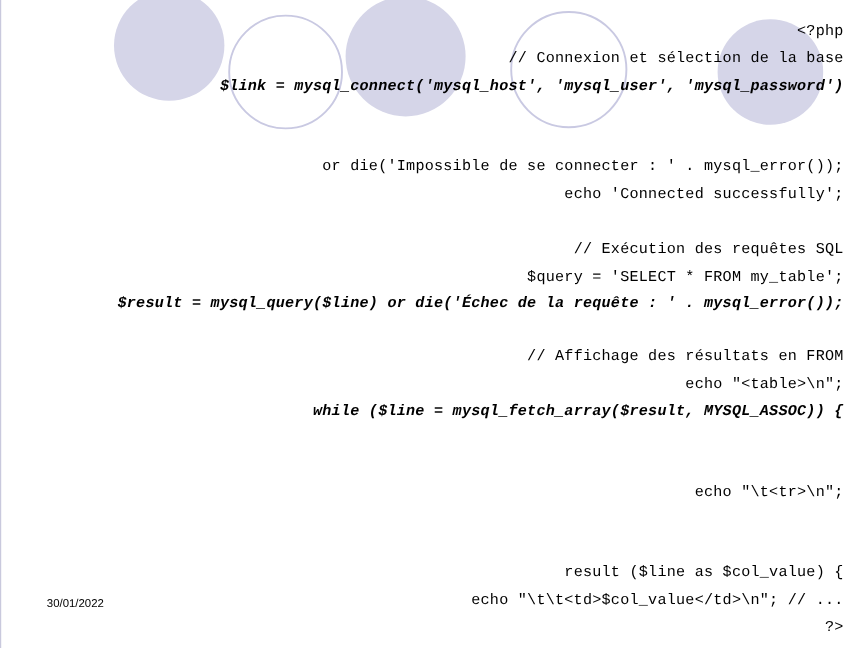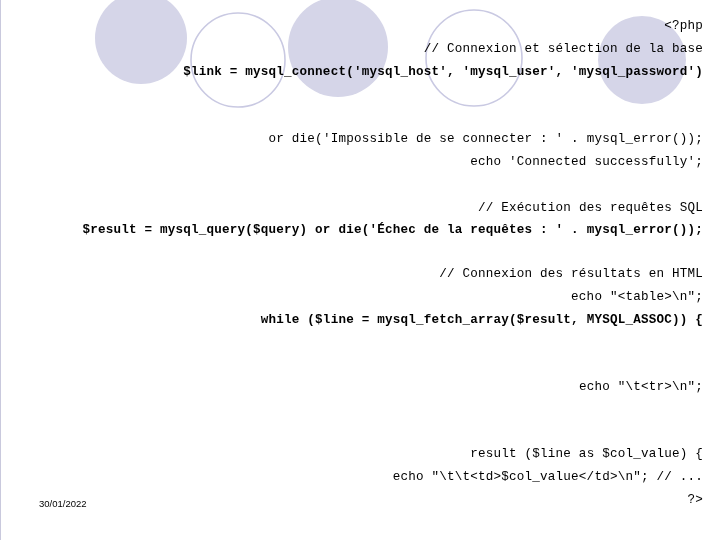--- a/index.html
+++ b/index.html
@@ -39,20 +39,21 @@
   }
   .line {
     font-size: 12.6px;
     line-height: 23px;
     color: #000000;
     white-space: pre-wrap;
     letter-spacing: 0.2px;
   }
   .line.bold {
     font-weight: bold;
+    font-style: italic;
   }
   .line.wrap {
     line-height: 20px;
   }
   .line.blank {
     height: 23px;
   }
   .ind1 { padding-left: 36px; margin-top: 44px; }
   .ind2 { padding-left: 54px; }
   
@@ -96,23 +97,24 @@
     </svg>
 
   <div id="code">
       <div class="line">&lt;?php</div>
       <div class="line">// Connexion et sélection de la base</div>
       <div class="line bold">$link = mysql_connect('mysql_host', 'mysql_user', 'mysql_password')</div>
       <div class="line ind1">or die('Impossible de se connecter : ' . mysql_error());</div>
       <div class="line">echo 'Connected successfully';</div>
       <div class="line blank"></div>
       <div class="line">// Exécution des requêtes SQL</div>
-      <div class="line bold wrap">$result = mysql_query($query) or die('Échec de la requêtes : ' . mysql_error());</div>
+      <div class="line">$query = 'SELECT * FROM my_table';</div>
+      <div class="line bold wrap">$result = mysql_query($line) or die('Échec de la requête : ' . mysql_error());</div>
       <div class="line blank"></div>
-      <div class="line">// Connexion des résultats en HTML</div>
+      <div class="line">// Affichage des résultats en FROM</div>
       <div class="line">echo "&lt;table&gt;\n";</div>
       <div class="line bold">while ($line = mysql_fetch_array($result, MYSQL_ASSOC)) {</div>
       <div class="line ind1">echo "\t&lt;tr&gt;\n";</div>
       <div class="line ind1">result ($line as $col_value) {</div>
       <div class="line ind2">echo "\t\t&lt;td&gt;$col_value&lt;/td&gt;\n"; // ...</div>
       <div class="line">?&gt;</div>
     </div>
 
   <div id="footer">
     <div id="footer-date">30/01/2022</div>

